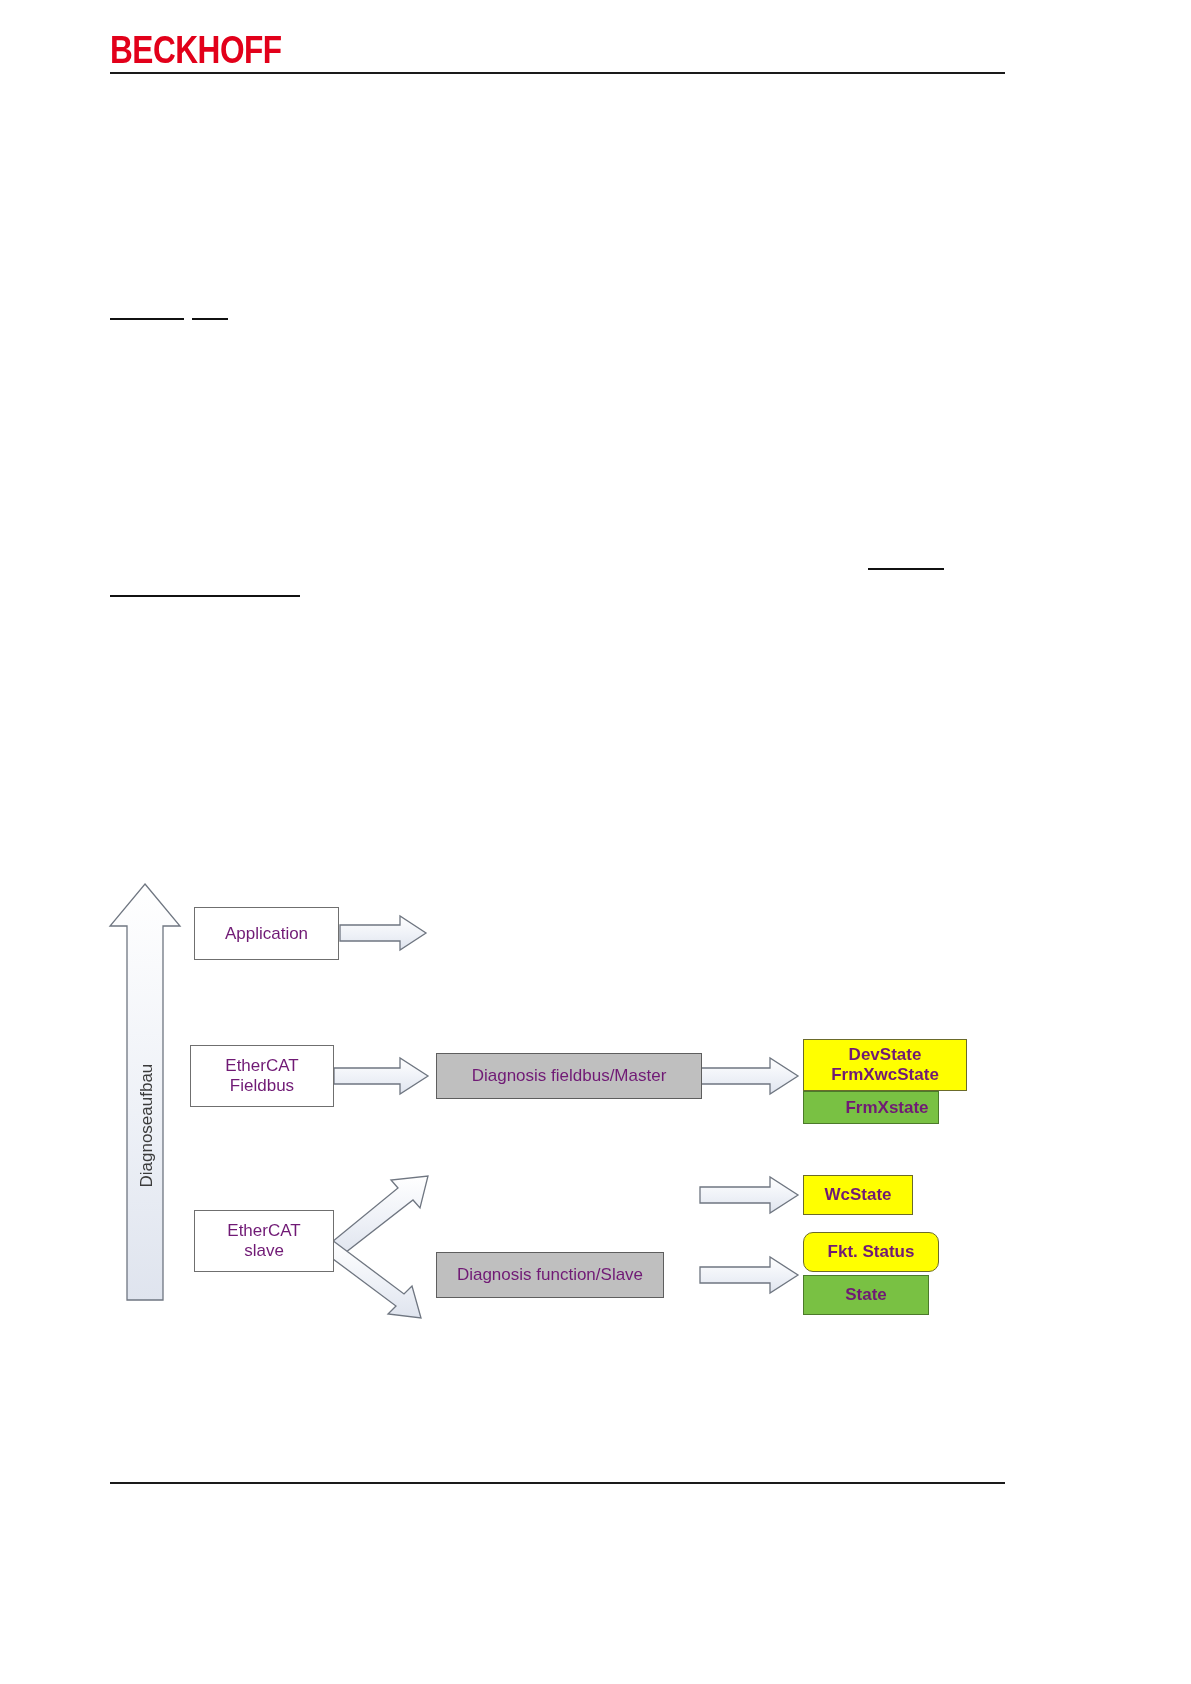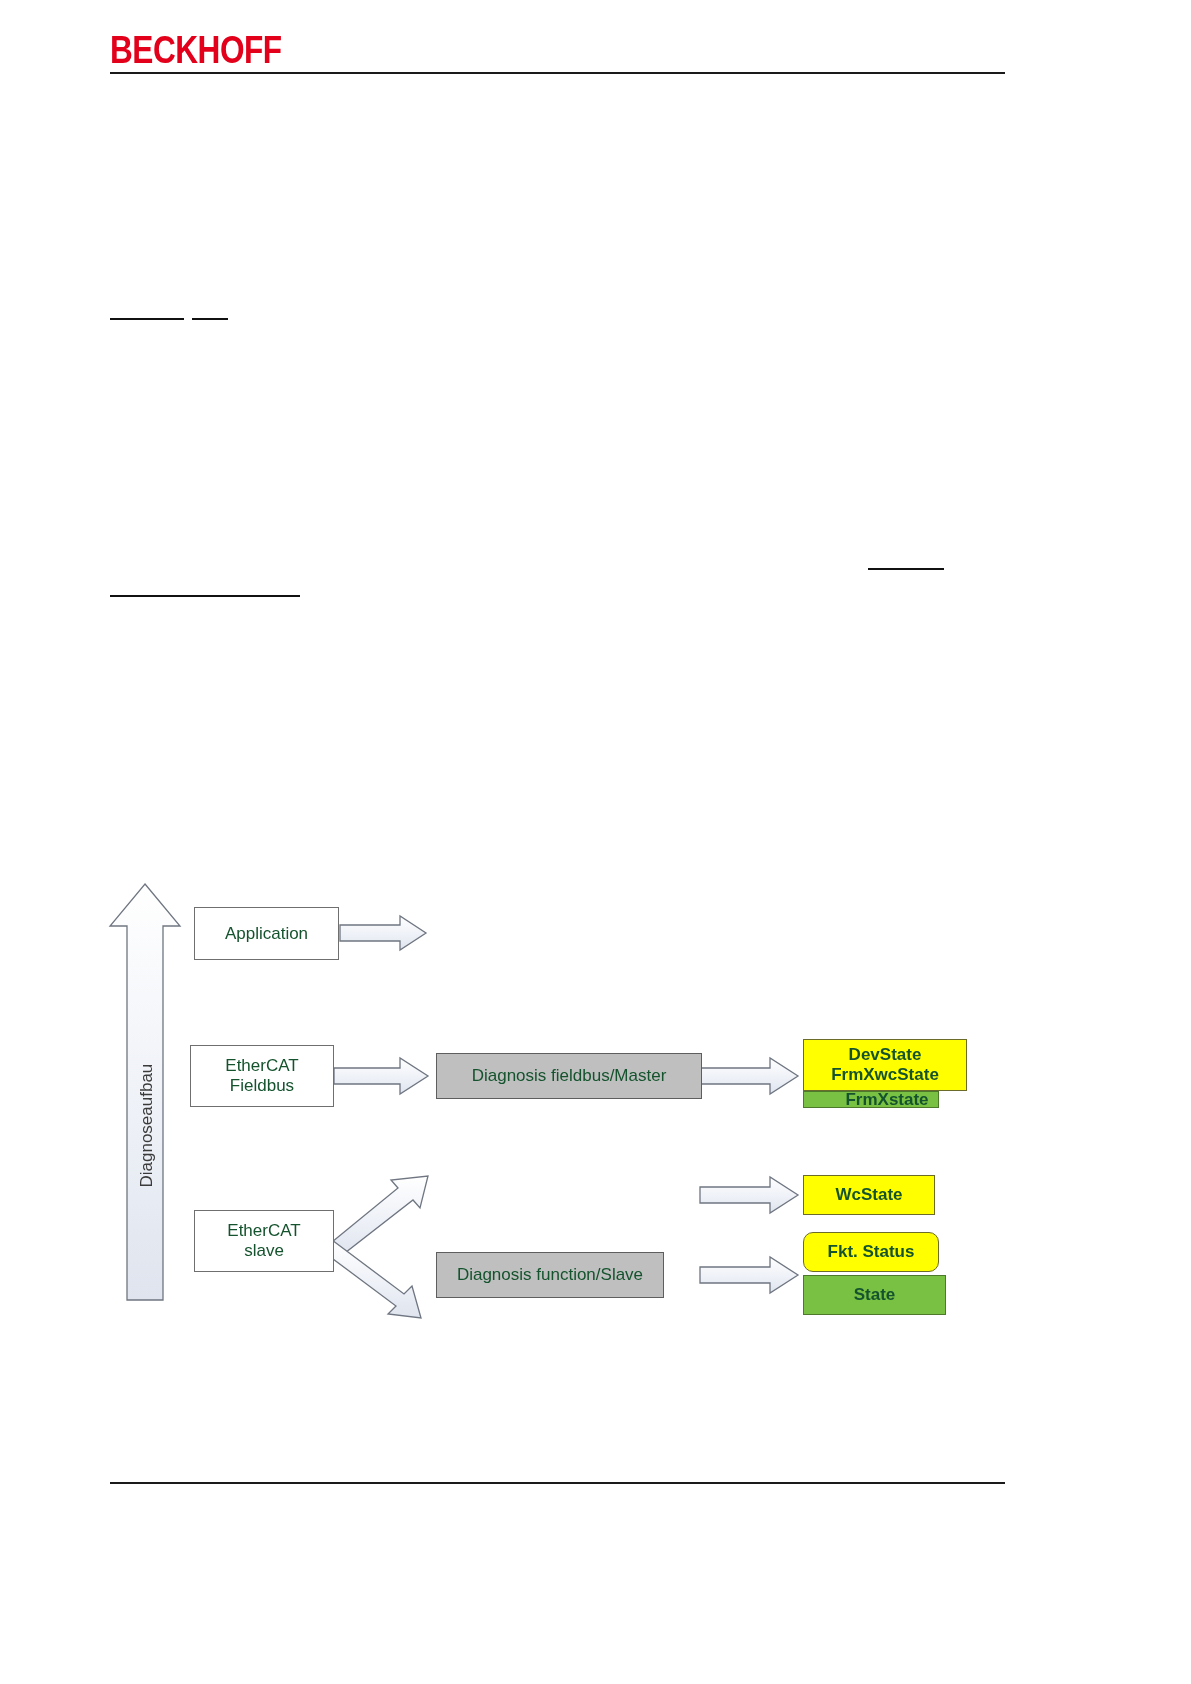--- a/index.html
+++ b/index.html
@@ -68,21 +68,21 @@
   }
 
   .node {
     position: absolute;
     box-sizing: border-box;
     display: flex;
     align-items: center;
     justify-content: center;
     text-align: center;
     line-height: 1.16;
-    color: #14532d;
+    color: #701a75;
     white-space: pre-line;
   }
 
   .node-white {
     background: #ffffff;
     border: 1.5px solid #6f6f6f;
     font-size: 17px;
     box-shadow: 0 0 0 0 transparent;
   }
   .node-gray {
@@ -165,29 +165,29 @@
 
 
   <div class="node node-white" style="left:190px; top:185px; width:144px; height:62px;">EtherCAT
 Fieldbus</div>
 
   <div class="node node-gray" style="left:436px; top:193px; width:266px; height:46px;">Diagnosis fieldbus/Master</div>
 
   <div class="node node-yellow" style="left:803px; top:179px; width:164px; height:52px;">DevState
 FrmXwcState</div>
 
-  <div class="node node-green" style="left:803px; top:231px; width:136px; height:17px;padding-left:32px;">FrmXstate</div>
+  <div class="node node-green" style="left:803px; top:231px; width:136px; height:33px;padding-left:32px;">FrmXstate</div>
 
   <div class="node node-white" style="left:194px; top:350px; width:140px; height:62px;">EtherCAT
 slave</div>
 
 
-  <div class="node node-yellow" style="left:803px; top:315px; width:132px; height:40px;">WcState</div>
+  <div class="node node-yellow" style="left:803px; top:315px; width:110px; height:40px;">WcState</div>
 
   <div class="node node-gray" style="left:436px; top:392px; width:228px; height:46px;">Diagnosis function/Slave</div>
 
   <div class="node node-yellow" style="left:803px; top:372px; width:136px; height:40px;border-radius:10px;">Fkt. Status</div>
 
-  <div class="node node-green" style="left:803px; top:415px; width:143px; height:40px;">State</div>
+  <div class="node node-green" style="left:803px; top:415px; width:126px; height:40px;">State</div>
 
 </div>
 
 <div class="footer-rule"></div>
 
 </body></html>

